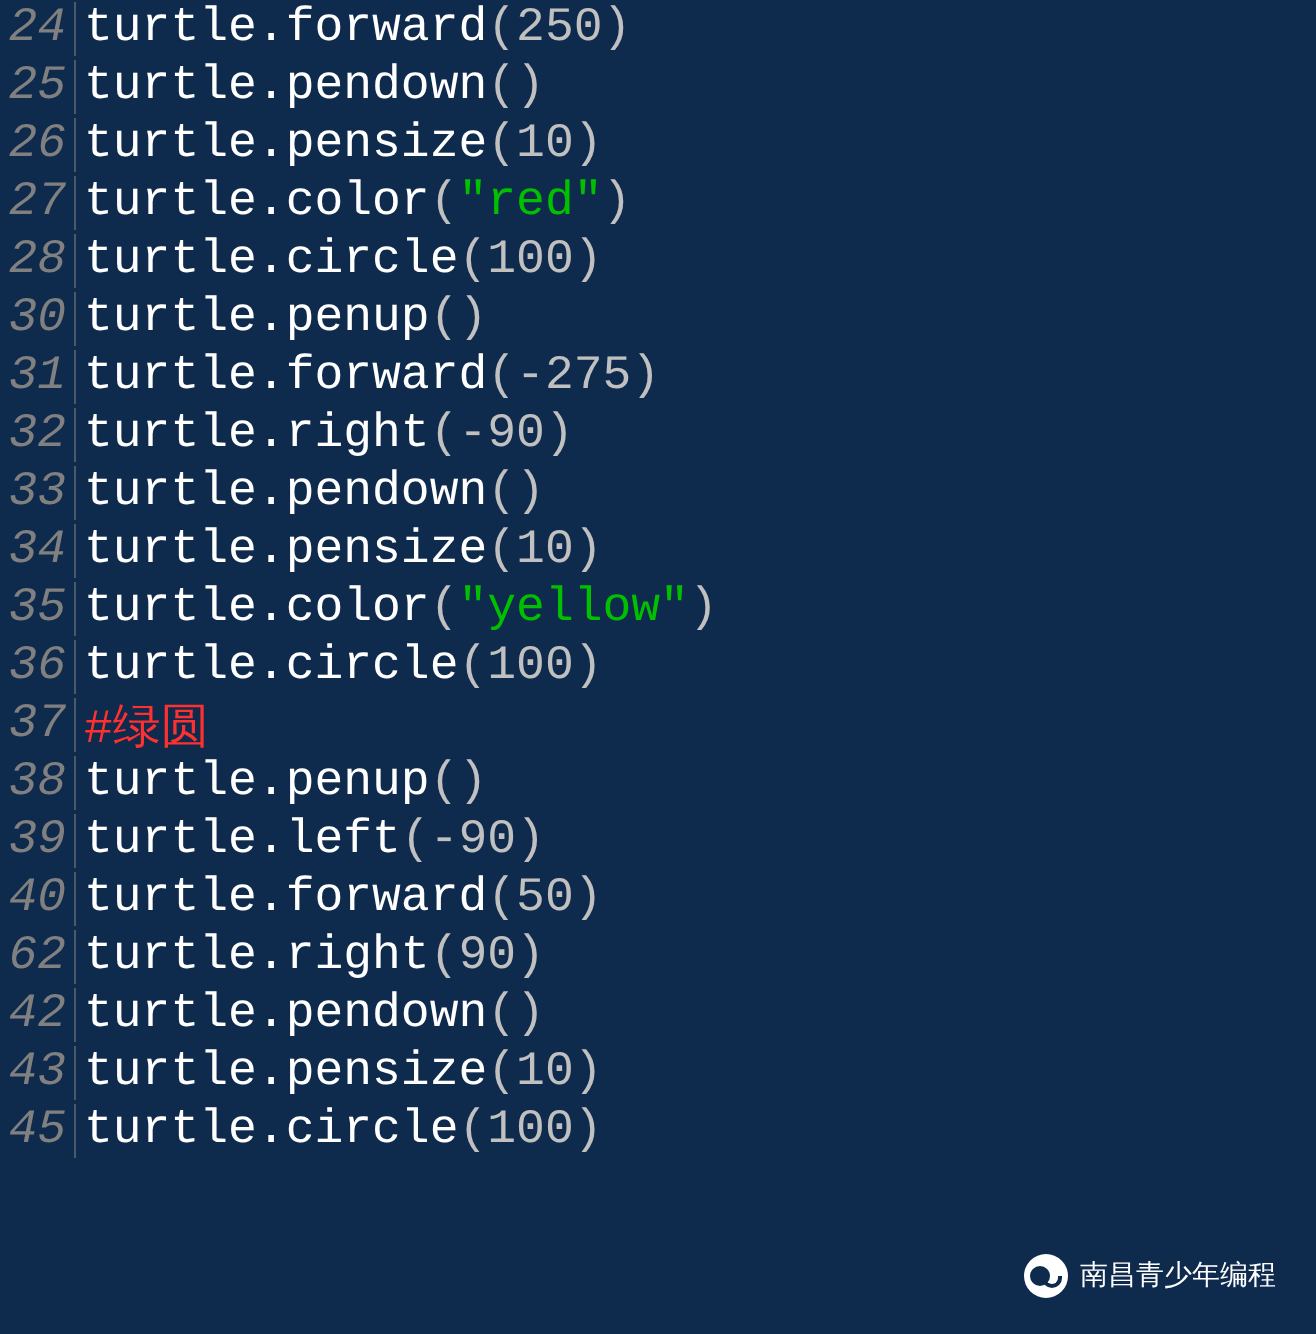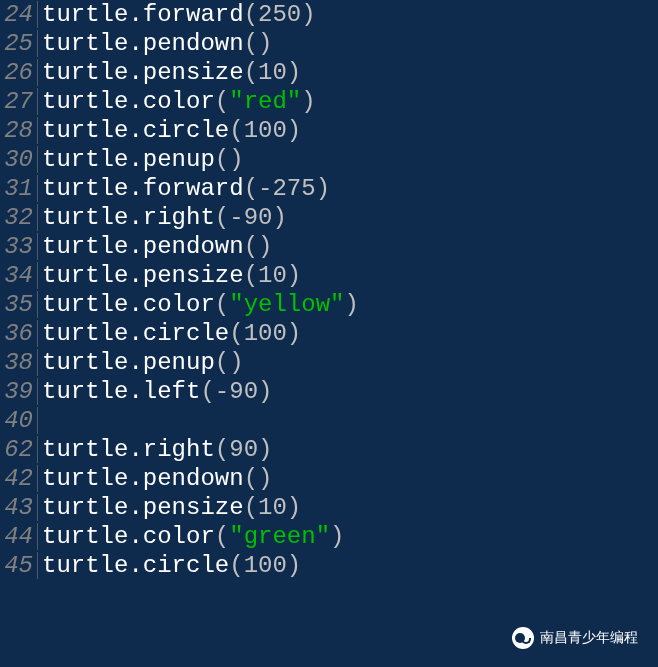--- a/index.html
+++ b/index.html
@@ -132,47 +132,48 @@
     </div>
     <div class="line">
       <div class="gutter">35</div>
       <div class="code"><span class="fn">turtle.color</span><span class="paren">(</span><span class="str">"yellow"</span><span class="paren">)</span></div>
     </div>
     <div class="line">
       <div class="gutter">36</div>
       <div class="code"><span class="fn">turtle.circle</span><span class="paren">(</span><span class="num">100</span><span class="paren">)</span></div>
     </div>
     <div class="line">
+      <div class="gutter">37</div>
+      <div class="code"><span class="comment">#绿圆</span></div>
+    </div>
+    <div class="line">
       <div class="gutter">38</div>
       <div class="code"><span class="fn">turtle.penup</span><span class="paren">()</span></div>
     </div>
     <div class="line">
       <div class="gutter">39</div>
       <div class="code"><span class="fn">turtle.left</span><span class="paren">(</span><span class="num">-90</span><span class="paren">)</span></div>
     </div>
     <div class="line">
       <div class="gutter">40</div>
+      <div class="code"><span class="fn">turtle.forward</span><span class="paren">(</span><span class="num">50</span><span class="paren">)</span></div>
     </div>
     <div class="line">
       <div class="gutter">62</div>
       <div class="code"><span class="fn">turtle.right</span><span class="paren">(</span><span class="num">90</span><span class="paren">)</span></div>
     </div>
     <div class="line">
       <div class="gutter">42</div>
       <div class="code"><span class="fn">turtle.pendown</span><span class="paren">()</span></div>
     </div>
     <div class="line">
       <div class="gutter">43</div>
       <div class="code"><span class="fn">turtle.pensize</span><span class="paren">(</span><span class="num">10</span><span class="paren">)</span></div>
     </div>
     <div class="line">
-      <div class="gutter">44</div>
-      <div class="code"><span class="fn">turtle.color</span><span class="paren">(</span><span class="str">"green"</span><span class="paren">)</span></div>
-    </div>
-    <div class="line">
       <div class="gutter">45</div>
       <div class="code"><span class="fn">turtle.circle</span><span class="paren">(</span><span class="num">100</span><span class="paren">)</span></div>
     </div>
   </div>
 
 <div class="watermark">
   <span class="wm-icon"></span>
   <span>南昌青少年编程</span>
 </div>
 

